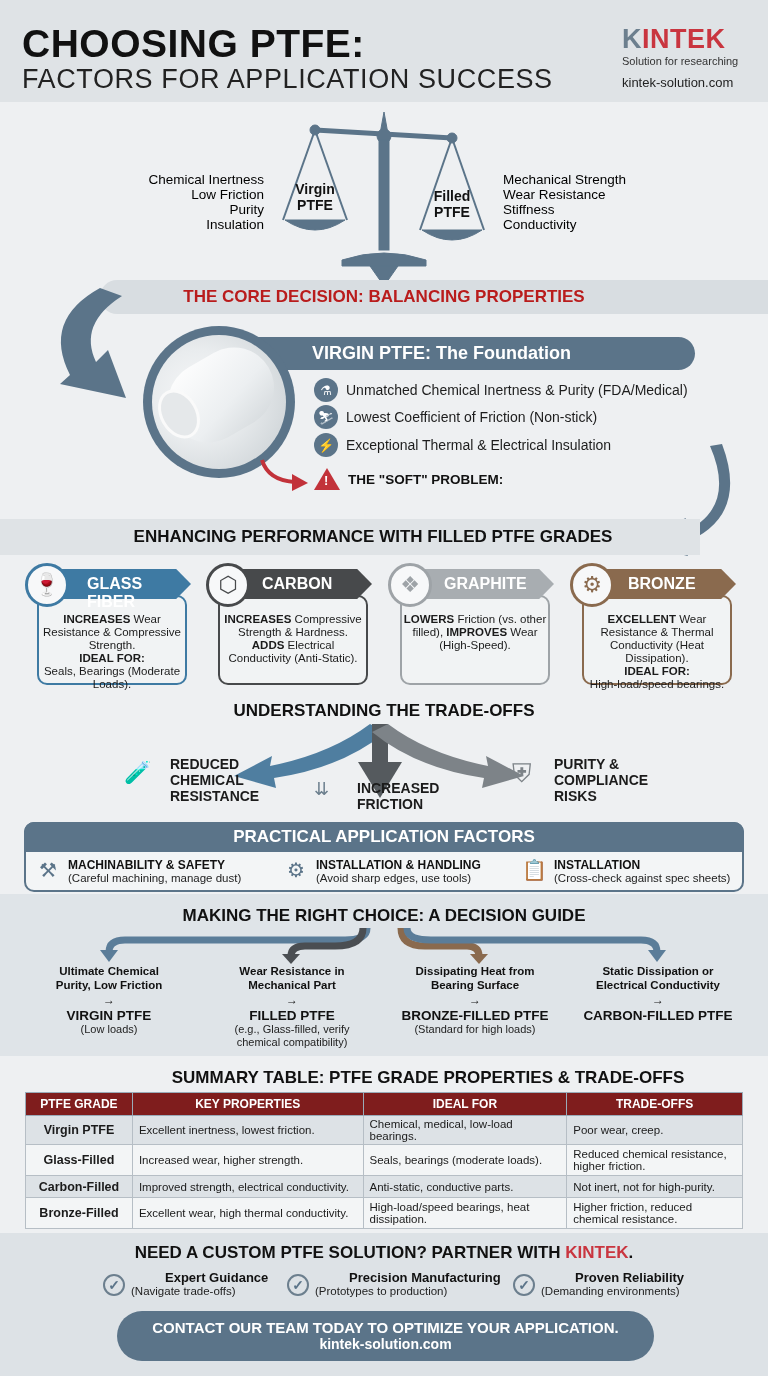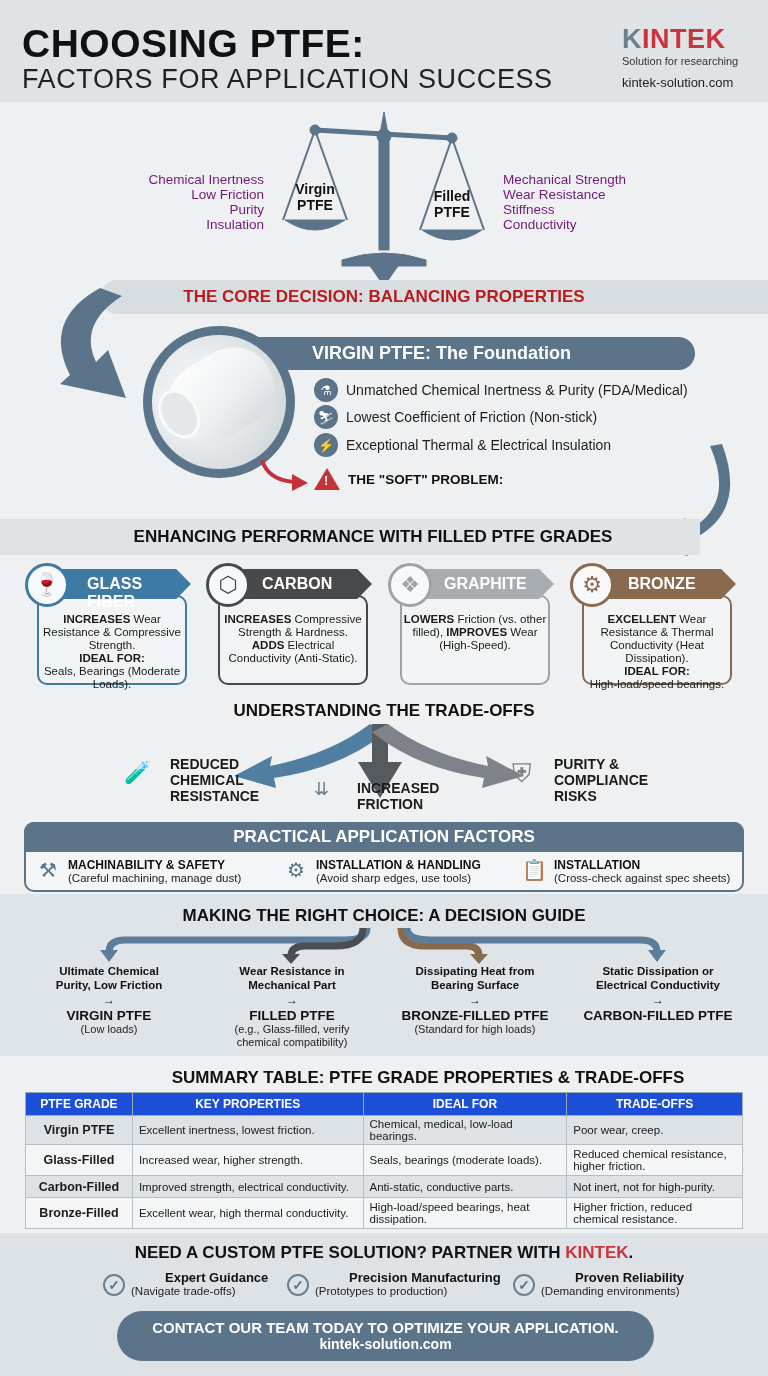--- a/index.html
+++ b/index.html
@@ -15,21 +15,21 @@
   
   .header { left:0; top:0; width:768px; height:102px; background:#dfe3e6; }
   .title1 { left:22px; top:22px; font-size:39px; font-weight:700; color:#111; letter-spacing:0.5px; }
   .title2 { left:22px; top:64px; font-size:27px; font-weight:400; color:#222; letter-spacing:0.6px; }
   .logo { left:622px; top:24px; font-size:27px; font-weight:700; color:#c9353f; letter-spacing:0.5px; }
   .logo .k { color:#6c7f8e; }
   .tagline { left:622px; top:55px; font-size:11px; color:#333; }
   .site { left:622px; top:75px; font-size:13px; color:#222; }
 
   
-  .scale-text { font-size:13.5px; line-height:15px; color:#701a75; }
+  .scale-text { font-size:13.5px; line-height:15px; color:#000000; }
   .scale-left { left:100px; top:172px; width:164px; text-align:right; }
   .scale-right { left:503px; top:172px; width:180px; text-align:left; }
   .pan-label { font-size:14px; font-weight:700; text-align:center; line-height:16px; color:#111; }
 
   
   .core-band { left:100px; top:280px; width:668px; height:34px; background:#d8dde1; border-radius:17px 0 0 17px; }
   .core-title { left:0; top:287px; width:768px; text-align:center; font-size:17px; font-weight:700; color:#b91c1c; }
 
   .virgin-bar { left:240px; top:337px; width:455px; height:33px; background:#5b7489; border-radius:0 17px 17px 0; }
   .virgin-title { left:312px; top:343px; font-size:18px; font-weight:700; color:#fff; }
@@ -77,21 +77,21 @@
   .guide-title { left:0; top:906px; width:768px; text-align:center; font-size:17px; font-weight:700; color:#111; }
   .guide-col { top:964px; width:170px; text-align:center; }
   .guide-q { font-size:11.5px; font-weight:700; line-height:14px; color:#111; }
   .guide-arrow { font-size:12px; line-height:16px; color:#111; }
   .guide-a { font-size:13.5px; font-weight:700; line-height:15px; color:#111; }
   .guide-n { font-size:11px; line-height:13px; color:#222; }
 
   
   .sum-title { left:0; top:1068px; width:768px; text-align:center; font-size:17px; font-weight:700; color:#111;margin-left:44px; }
   table.sum { position:absolute; left:25px; top:1092px; width:718px; border-collapse:collapse; font-size:11.5px; }
-  table.sum th { background:#1d4ed8; color:#fff; font-weight:700; font-size:12px; height:23px; border:1px solid #9aabb8; }
+  table.sum th { background:#7f1d1d; color:#fff; font-weight:700; font-size:12px; height:23px; border:1px solid #9aabb8; }
   table.sum td { border:1px solid #b6bec5; padding:2px 6px; line-height:12px; color:#1b1b1b; }
   table.sum tr:nth-child(odd) td { background:#f3f5f6; }
   table.sum tr:nth-child(even) td { background:#dde2e6; }
   table.sum td.grade { text-align:center; font-weight:700; font-size:12.5px; }
 
   
   .foot-band { left:0; top:1233px; width:768px; height:143px; background:#dde2e6; }
   .foot-title { left:0; top:1243px; width:768px; text-align:center; font-size:17px; font-weight:700; color:#111; }
   .foot-title .brand { color:#c9353f; }
   .foot-item { top:1271px; display:flex; gap:6px; align-items:center; }

